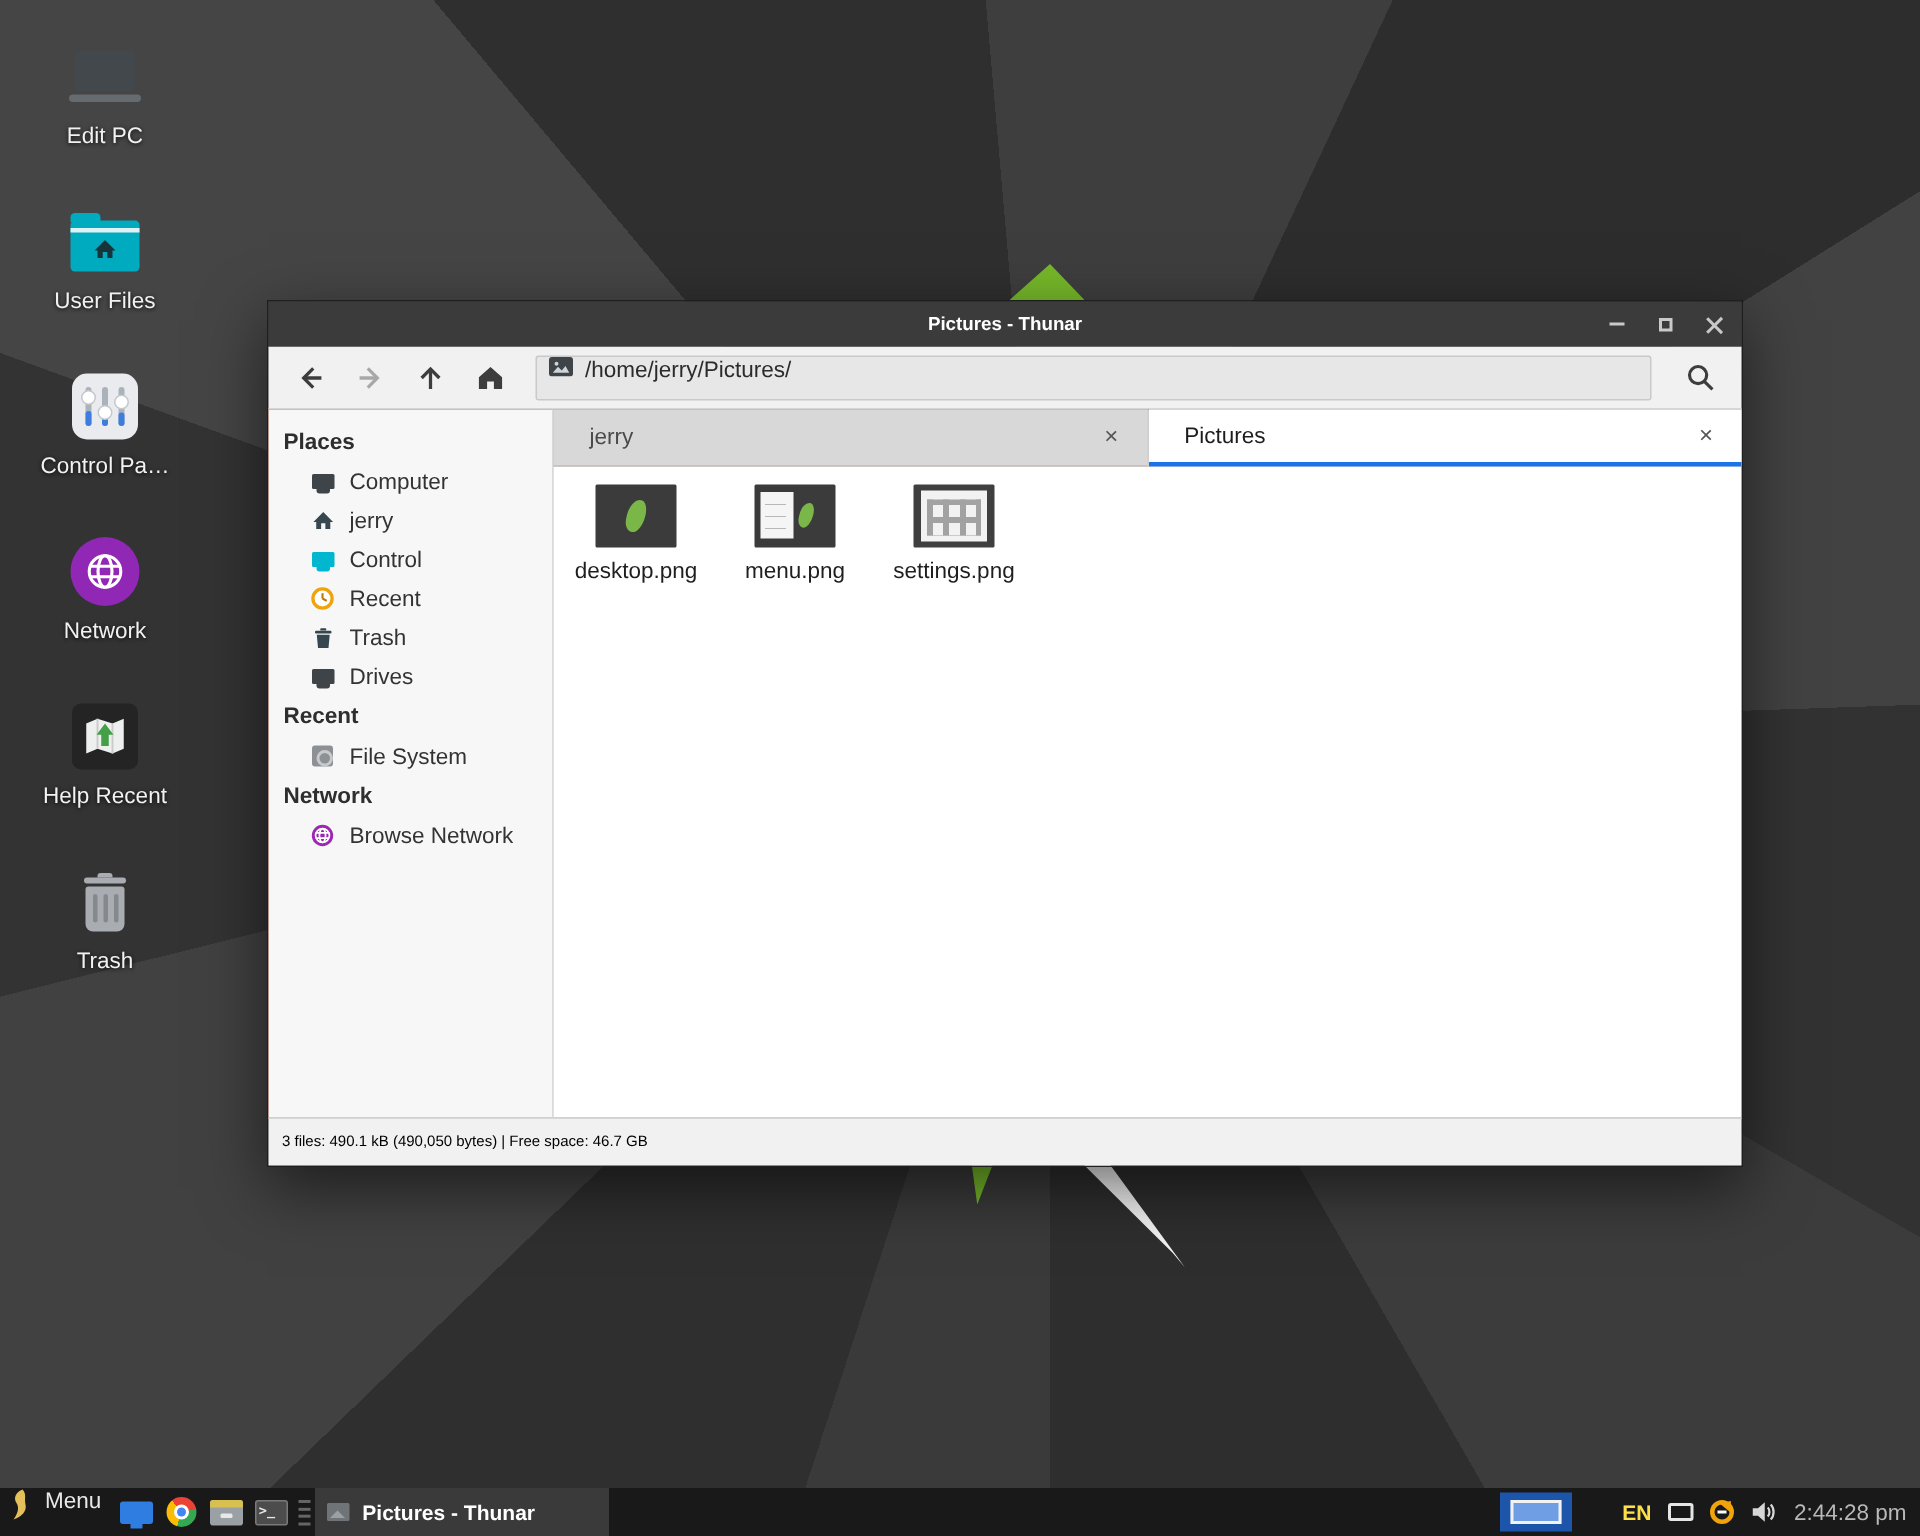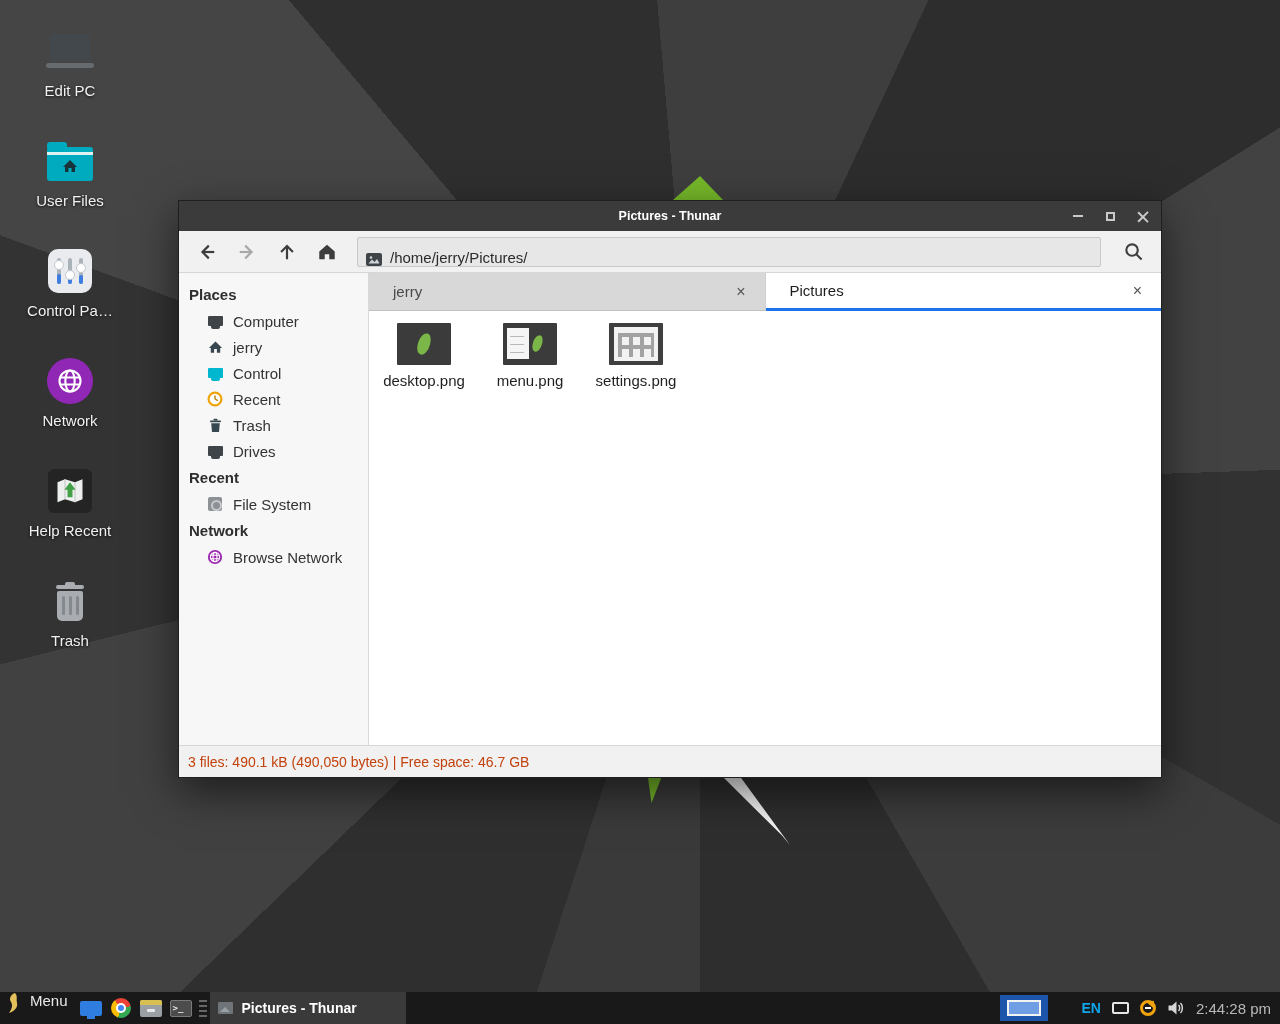--- a/index.html
+++ b/index.html
@@ -66,21 +66,21 @@
 
   .menubar { height:30px; background:#3b3b3b; display:flex; align-items:center;
     padding-left:10px; flex:0 0 30px; border-top:1px solid #444; }
   .menuitem { color:#d2d2d2; font-size:14px; padding:4px 11px; cursor:pointer; }
 
   .toolbar { height:42px; background:#f1f1f1; border-bottom:1px solid #d6d6d6;
     display:flex; align-items:center; padding:0 10px; gap:4px; flex:0 0 42px; }
   .tbtn { width:36px; height:32px; display:flex; align-items:center; justify-content:center;
     border-radius:3px; cursor:pointer; }
   .pathentry { flex:1; height:30px; margin-left:8px; margin-right:10px; background:#e7e7e7;
-    border:1px solid #c9c9c9; border-radius:2px; display:flex; align-items:flex-end;
+    border:1px solid #c9c9c9; border-radius:2px; display:flex; align-items:flex-start;
     padding:0 8px; gap:8px; cursor:text; }
   .pathtext { font-size:15px; color:#2b2b2b; }
 
   .mainrow { flex:1; display:flex; min-height:0; background:#c2410c; }
   .sidebar { width:190px; background:#f7f7f7; border-right:1px solid #d9d9d9; padding-top:8px; }
   .sideheader { font-size:15px; font-weight:bold; color:#2e2e2e; padding:5px 0 5px 10px; }
   .sideitem { display:flex; align-items:center; gap:9px; height:26px; padding-left:27px;
     font-size:15px; color:#333; cursor:pointer; }
   .si-art { width:18px; height:16px; display:flex; align-items:center; justify-content:center; }
   .mini-monitor { width:15px; height:10px; background:#3f4448; border-radius:1px; position:relative; }
@@ -113,21 +113,21 @@
   .thumb.settings { background:#3f3f3f; }
   .thumb.settings .inner { position:absolute; inset:4px 5px; background:#f2f2f2; }
   .thumb.settings .grid { position:absolute; inset:10px 9px 8px;
     background-image:repeating-linear-gradient(90deg,#8f8f8f 0 4px,transparent 4px 11px),
       repeating-linear-gradient(#8f8f8f 0 4px,transparent 4px 12px);
     background-size:100% 100%; opacity:.8; }
   .fname { margin-top:7px; font-size:15px; color:#1f1f1f; }
 
   .statusbar { height:32px; background:#f1f1f1; border-top:1px solid #d6d6d6;
     display:flex; align-items:center; padding-left:9px; flex:0 0 32px; }
-  .statustext { font-size:14px; color:#c2410c; }
+  .statustext { font-size:10px; color:#000000; }
 
   
   .taskbar { position:absolute; left:0; bottom:0; width:1280px; height:32px; background:#191919;
     display:flex; align-items:center; }
   .tb-left { display:flex; align-items:center; height:32px; }
   .menu-launcher { display:flex; align-items:flex-start; gap:8px; padding:0 8px 0 6px; height:32px; cursor:pointer; }
   .menu-label { color:#e8e8e8; font-size:15px; }
   .launcher { width:30px; height:32px; display:flex; align-items:center; justify-content:center; cursor:pointer; }
   .disp-icon { width:22px; height:15px; background:#2f7de1; border-radius:2px; position:relative; }
   .disp-icon::after { content:""; position:absolute; left:7px; bottom:-3px; width:8px; height:3px; background:#2f7de1; }
@@ -150,21 +150,21 @@
   .taskbtn { width:196px; height:32px; background:#3a3a3a; display:flex; align-items:center;
     gap:9px; padding-left:8px; cursor:pointer; }
   .task-ico { width:15px; height:12px; background:#6e7478; border-radius:1px; position:relative; }
   .task-ico::after { content:""; position:absolute; left:2px; bottom:2px; border-left:5px solid transparent;
     border-right:5px solid transparent; border-bottom:5px solid #9aa1a5; }
   .task-label { color:#fff; font-size:14px; font-weight:bold; }
   .pager { position:absolute; left:1000px; top:3px; width:48px; height:26px; background:#1d55ab;
     display:flex; align-items:center; justify-content:center; cursor:pointer; }
   .pager .pwin { width:34px; height:16px; background:#6f9ee4; border:2px solid #f2f2f2; }
   .tray { position:absolute; right:5px; top:0; height:32px; display:flex; align-items:center; gap:11px; }
-  .kbd-layout { color:#0ea5e9; font-weight:bold; font-size:14px; cursor:pointer; }
+  .kbd-layout { color:#fde047; font-weight:bold; font-size:14px; cursor:pointer; }
   .monitor-tray { width:17px; height:12px; border:2px solid #e6e6e6; border-radius:2px; cursor:pointer; }
   .updater { width:16px; height:16px; border:3px solid #f0a30a; border-radius:50%; position:relative; cursor:pointer; }
   .updater::after { content:""; position:absolute; left:2px; top:4px; width:6px; height:2px; background:#fdfdfd; }
   .updater::before { content:""; position:absolute; right:-4px; top:-3px; border-left:5px solid transparent;
     border-right:5px solid transparent; border-bottom:6px solid #f0a30a; transform:rotate(40deg); }
   .clock { color:#b8b8b8; font-size:15px; padding-right:4px; }
 </style>
 </head>
 <body>
 

